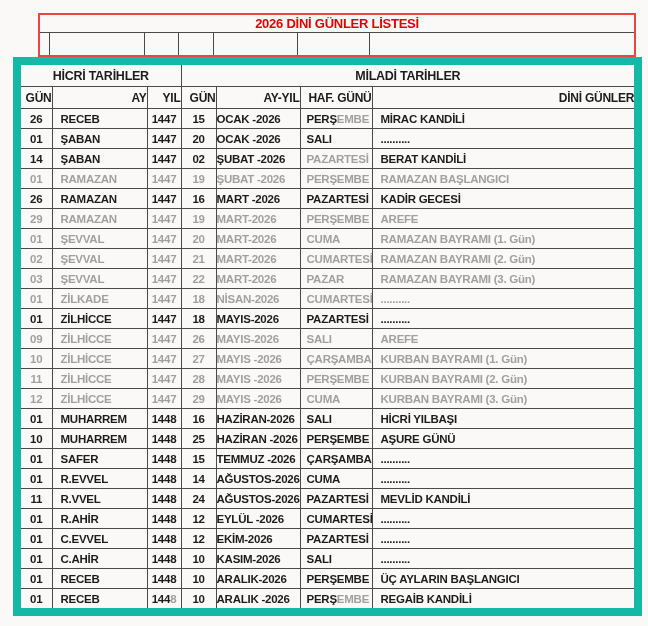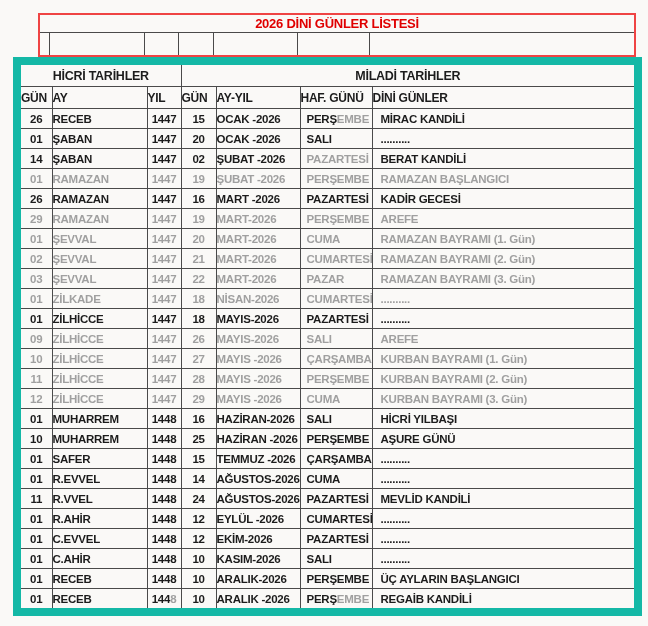--- a/index.html
+++ b/index.html
@@ -31,27 +31,27 @@
     padding:0;
   }
   .title-row td{
     height:17px;
     text-align:center;
     font-size:13px;
     color:#e00000;
   }
   .empty-row td{height:22px;}
   .group-row th{height:21px;font-size:12.5px;text-align:center;}
-  .cols-row th{height:21px;font-size:12px;text-align:left;}
+  .cols-row th{height:21px;font-size:12px;text-align:right;}
   .main-table tbody td{height:19px;}
   
   .main-table td:nth-child(1),
   .main-table td:nth-child(3),
   .main-table td:nth-child(4){text-align:center;}
-  .main-table td:nth-child(2){text-align:left;}
+  .main-table td:nth-child(2){padding-left:8px;text-align:left;}
   .main-table td:nth-child(5){text-align:left;}
   .main-table td:nth-child(6){padding-left:6px;text-align:left;}
   .main-table td:nth-child(7){padding-left:8px;text-align:left;}
   .muted, .muted td, td.muted, span.muted{color:#a0a0a0;}
 </style>
 </head>
 <body>
 
 <table class="title-table">
   <colgroup>

